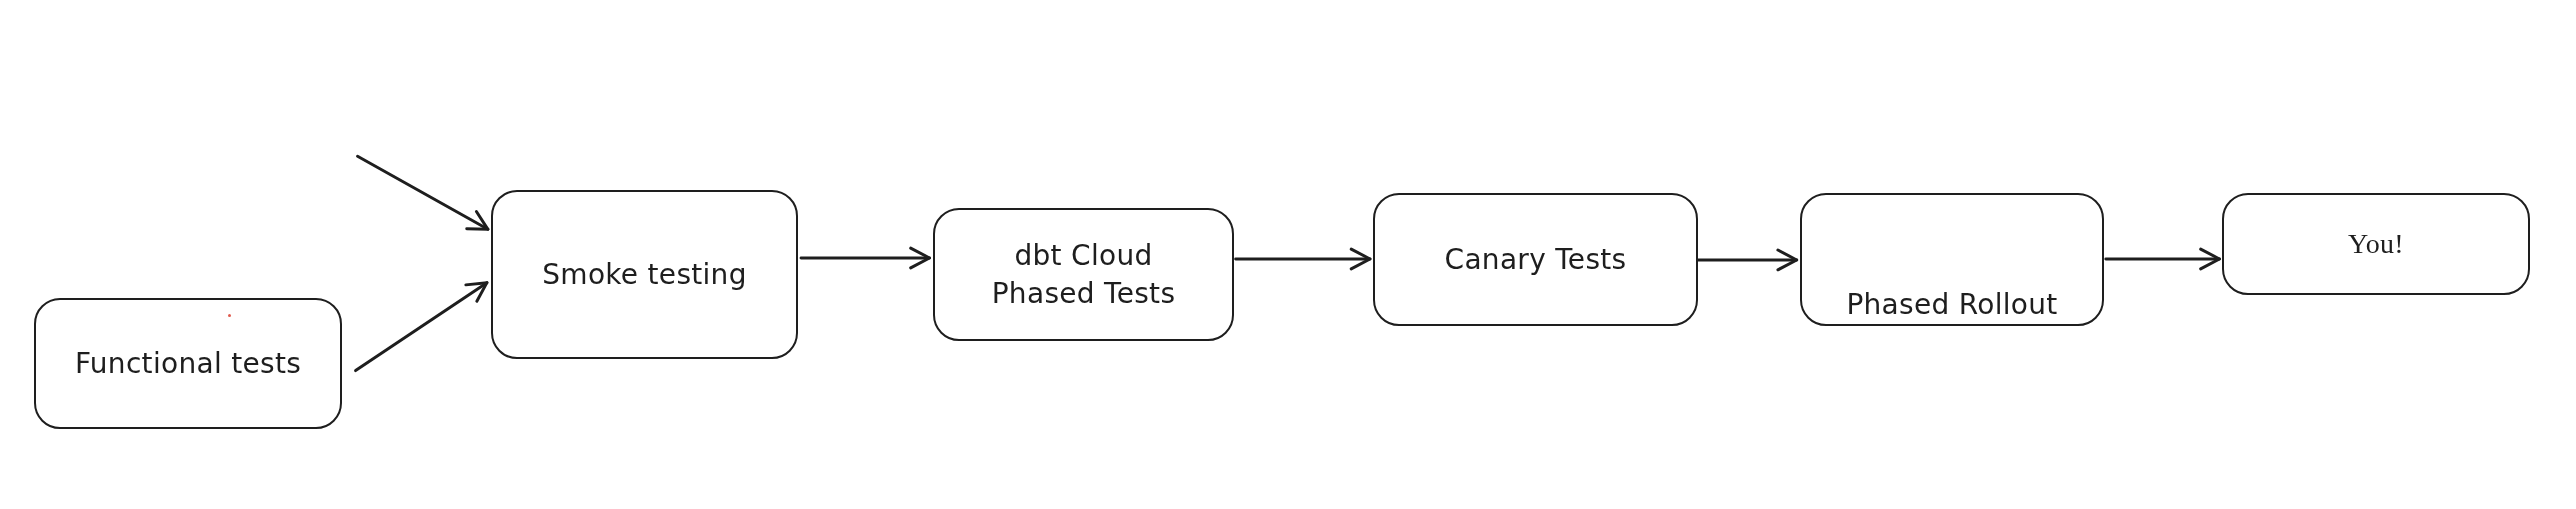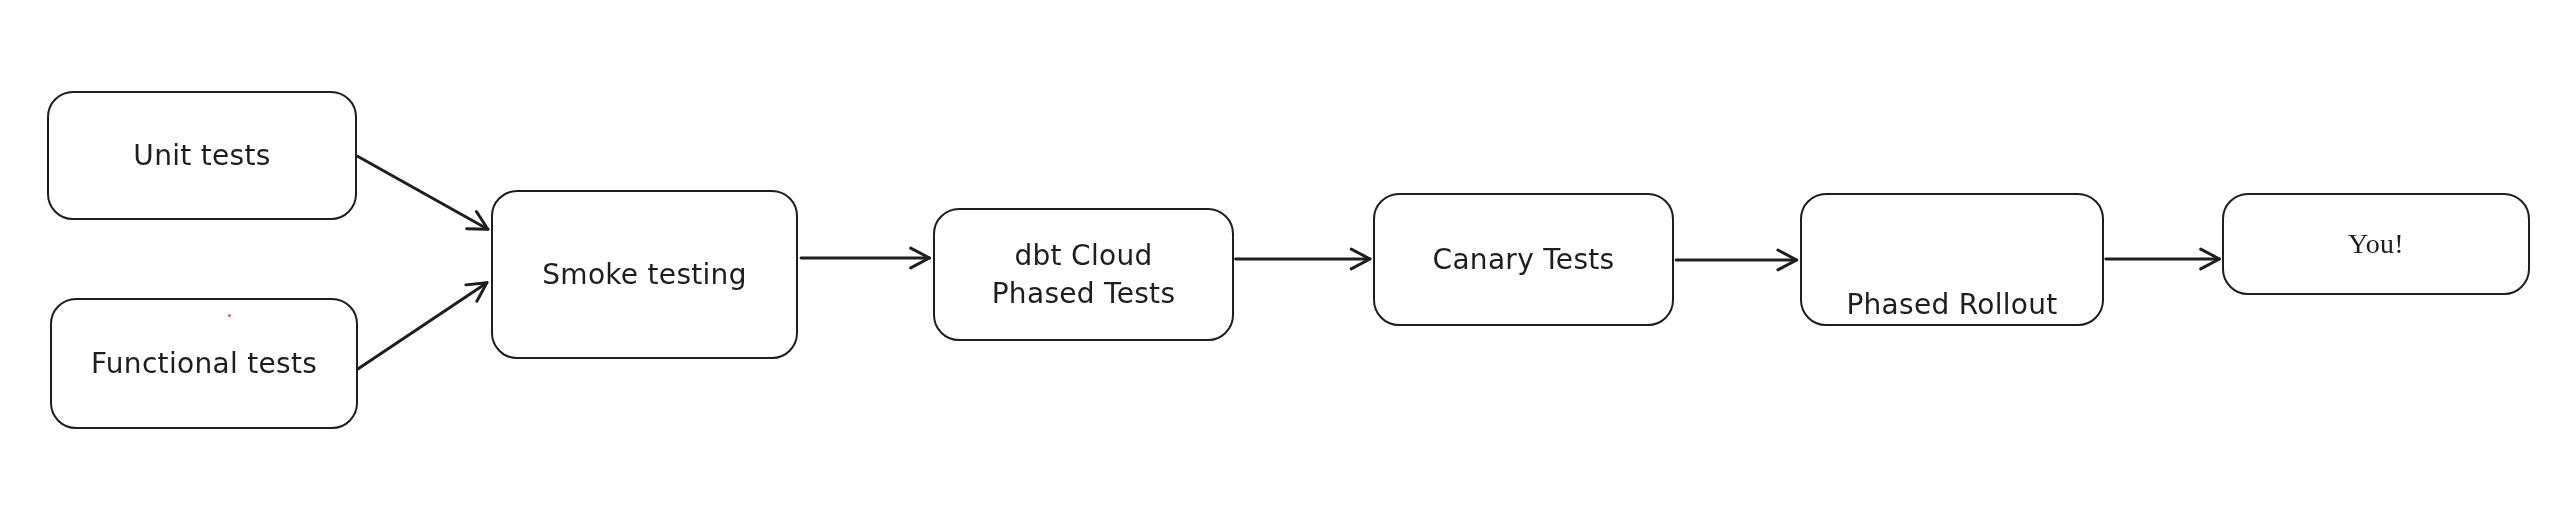--- a/index.html
+++ b/index.html
@@ -59,24 +59,24 @@
     justify-content: center;
     text-align: center;
     font-size: 28px;
     line-height: 1.35;
     letter-spacing: 0.3px;
     color: var(--text);
   }
   .node span { display: block; white-space: nowrap; }
   
   .n-unit       { left: 47px;   top: 91px;  width: 310px; height: 129px; }
-  .n-functional { left: 50px;   top: 298px; width: 308px; height: 131px; }
+  .n-functional { left: 34px;   top: 298px; width: 308px; height: 131px; }
   .n-smoke      { left: 491px;  top: 190px; width: 307px; height: 169px; }
   .n-dbt        { left: 933px;  top: 208px; width: 301px; height: 133px; }
-  .n-canary     { left: 1373px; top: 193px; width: 301px; height: 133px; }
+  .n-canary     { left: 1373px; top: 193px; width: 325px; height: 133px; }
   .n-phased     { left: 1800px; top: 193px; width: 304px; height: 133px; justify-content: flex-end; }
   .n-you        { left: 2222px; top: 193px; width: 308px; height: 102px; font-family: Liberation Serif, serif; }
   .artifact-dot {
     position: absolute;
     left: 228px;
     top: 314px;
     width: 3px;
     height: 3px;
     border-radius: 50%;
     background: var(--dot);
@@ -94,23 +94,20 @@
       </marker>
     </defs>
     <path class="edge" d="M362 158 L494 232" marker-end="url(#arrowhead)"></path>
     <path class="edge" d="M360 375 L493 286" marker-end="url(#arrowhead)"></path>
     <path class="edge" d="M811 261 L941 261" marker-end="url(#arrowhead)"></path>
     <path class="edge" d="M1251 262 L1387 262" marker-end="url(#arrowhead)"></path>
     <path class="edge" d="M1697 263 L1819 263" marker-end="url(#arrowhead)"></path>
     <path class="edge" d="M2132 262 L2247 262" marker-end="url(#arrowhead)"></path>
   </svg>
 
-  <div class="node n-unit">
-    <span>Unit tests</span>
-  </div>
 
   <div class="node n-functional">
     <span>Functional tests</span>
   </div>
 
   <div class="node n-smoke">
     <span>Smoke testing</span>
   </div>
 
   <div class="node n-dbt">

